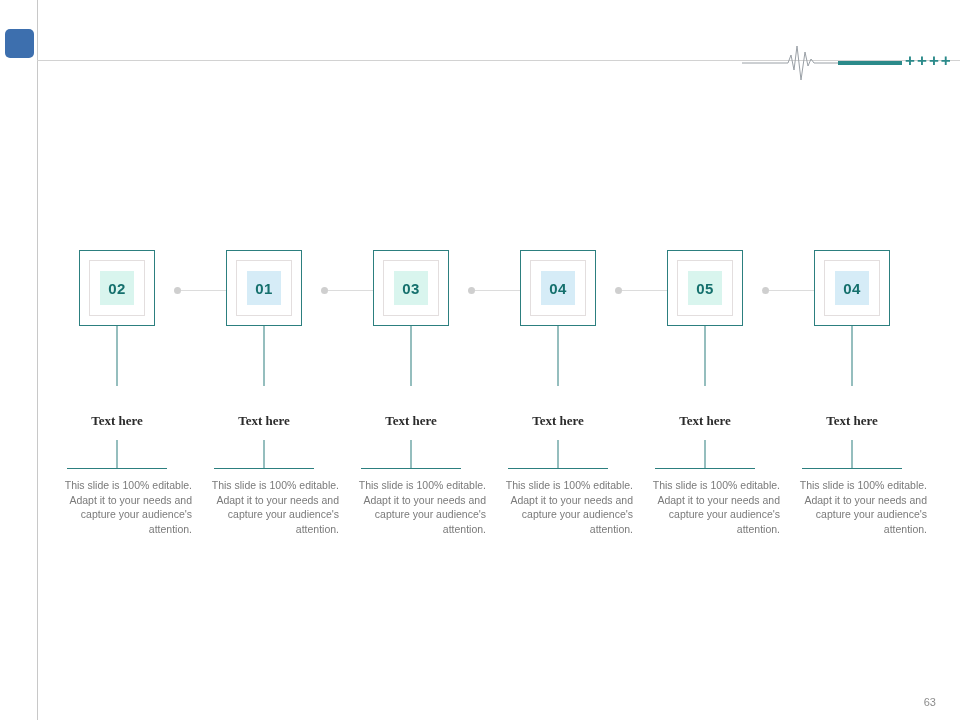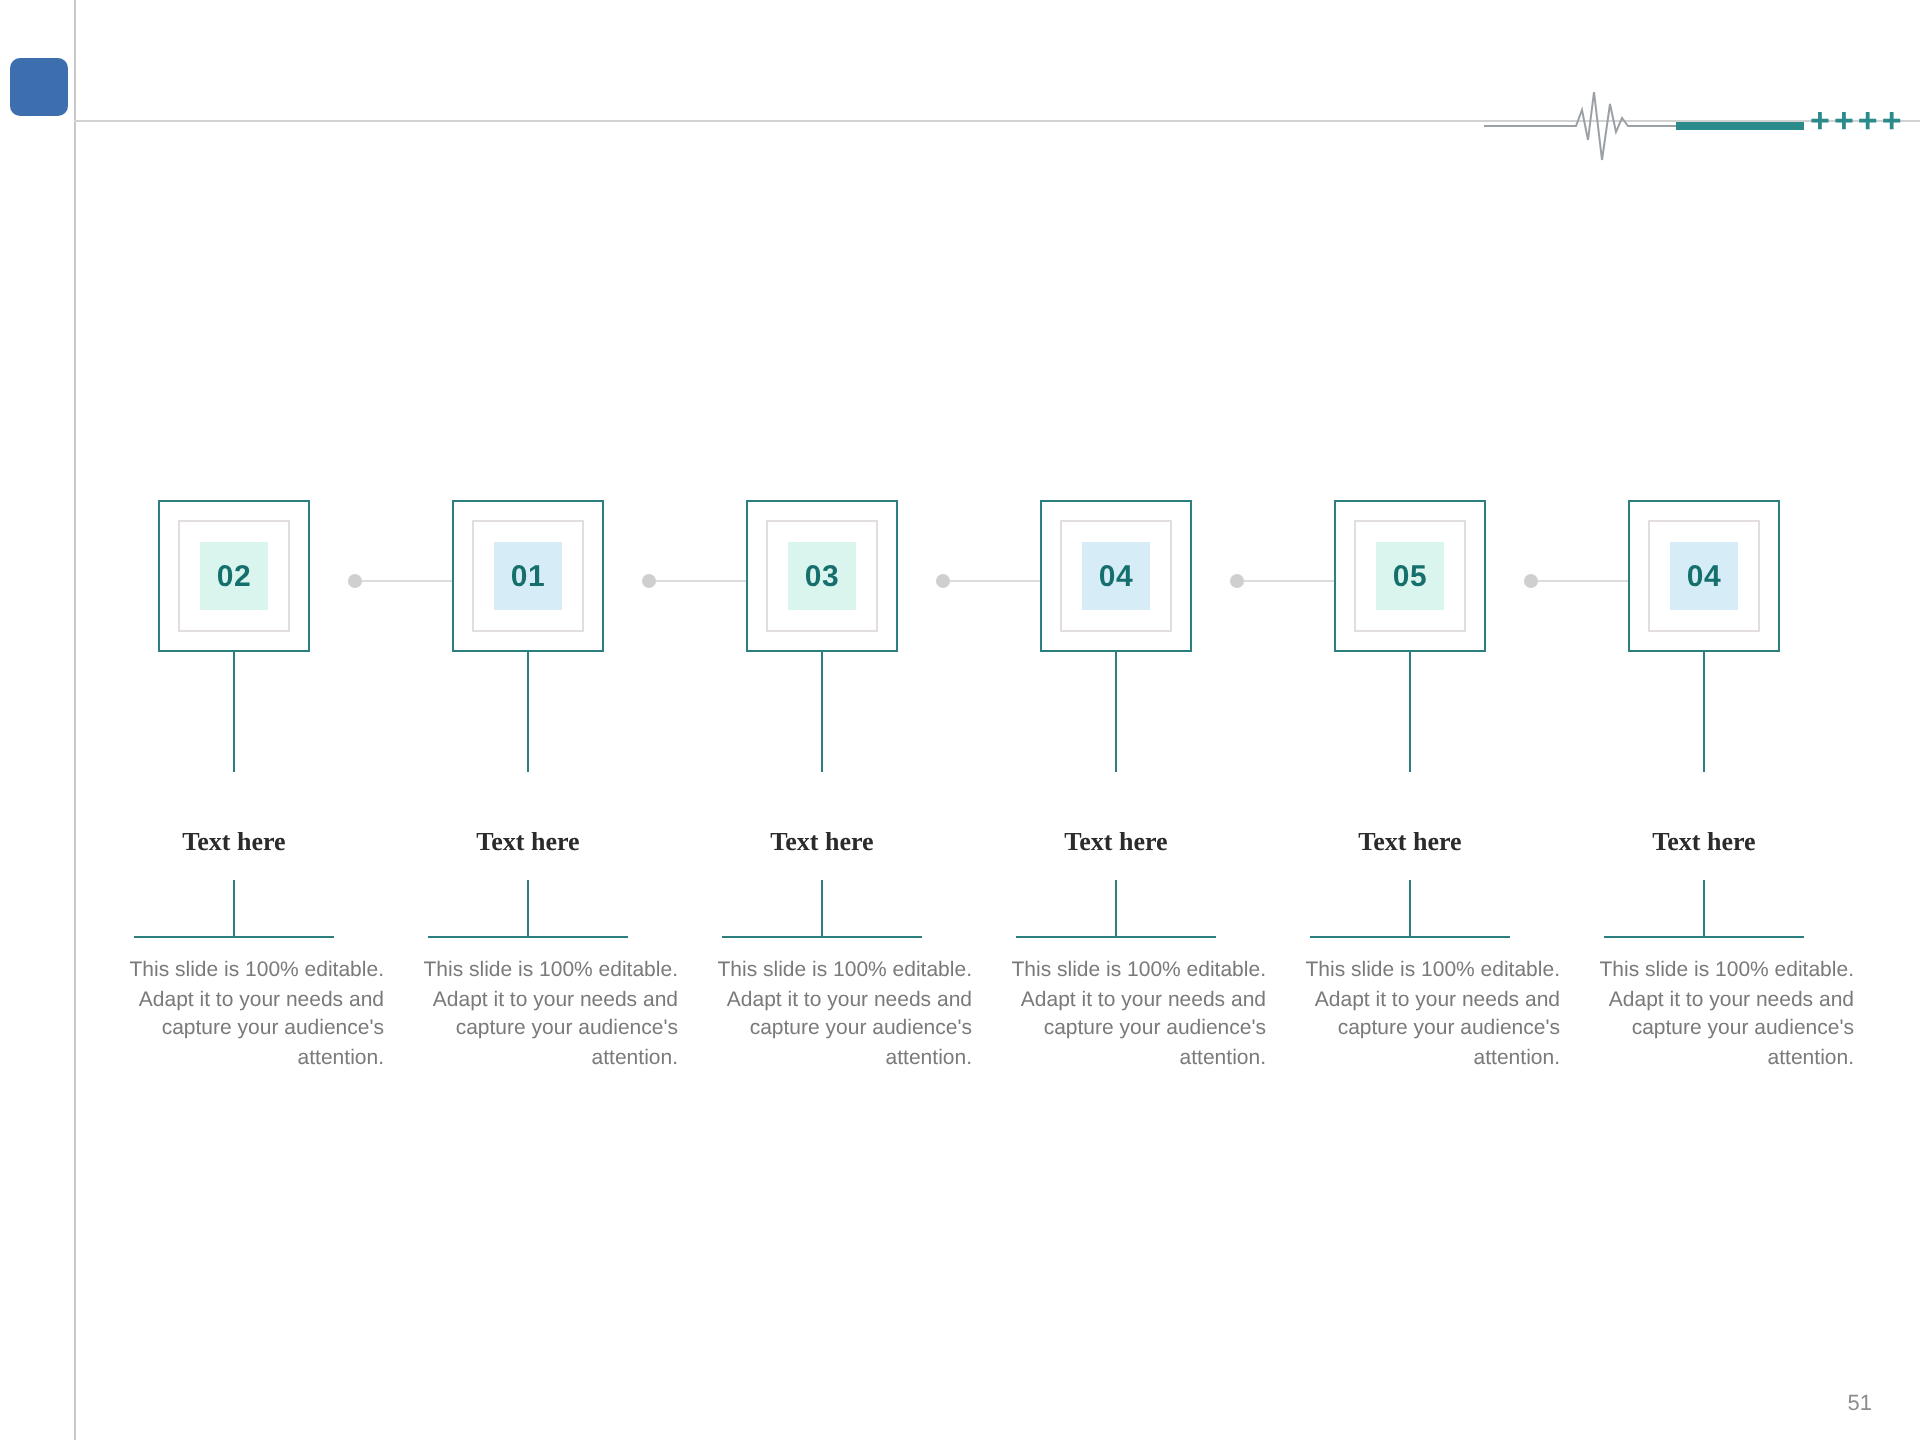--- a/index.html
+++ b/index.html
@@ -318,15 +318,15 @@
       </div>
       <div class="stem"></div>
       <div class="heading">Text here</div>
       <div class="stem2"></div>
       <div class="underline"></div>
       <div class="body-copy">This slide is 100% editable. Adapt it to your needs and capture your audience's attention.</div>
     </div>
 
   </div>
 
-  <div class="page-num">51</div>
+  <div class="page-num">63</div>
 
 </div>
 
 </body></html>

